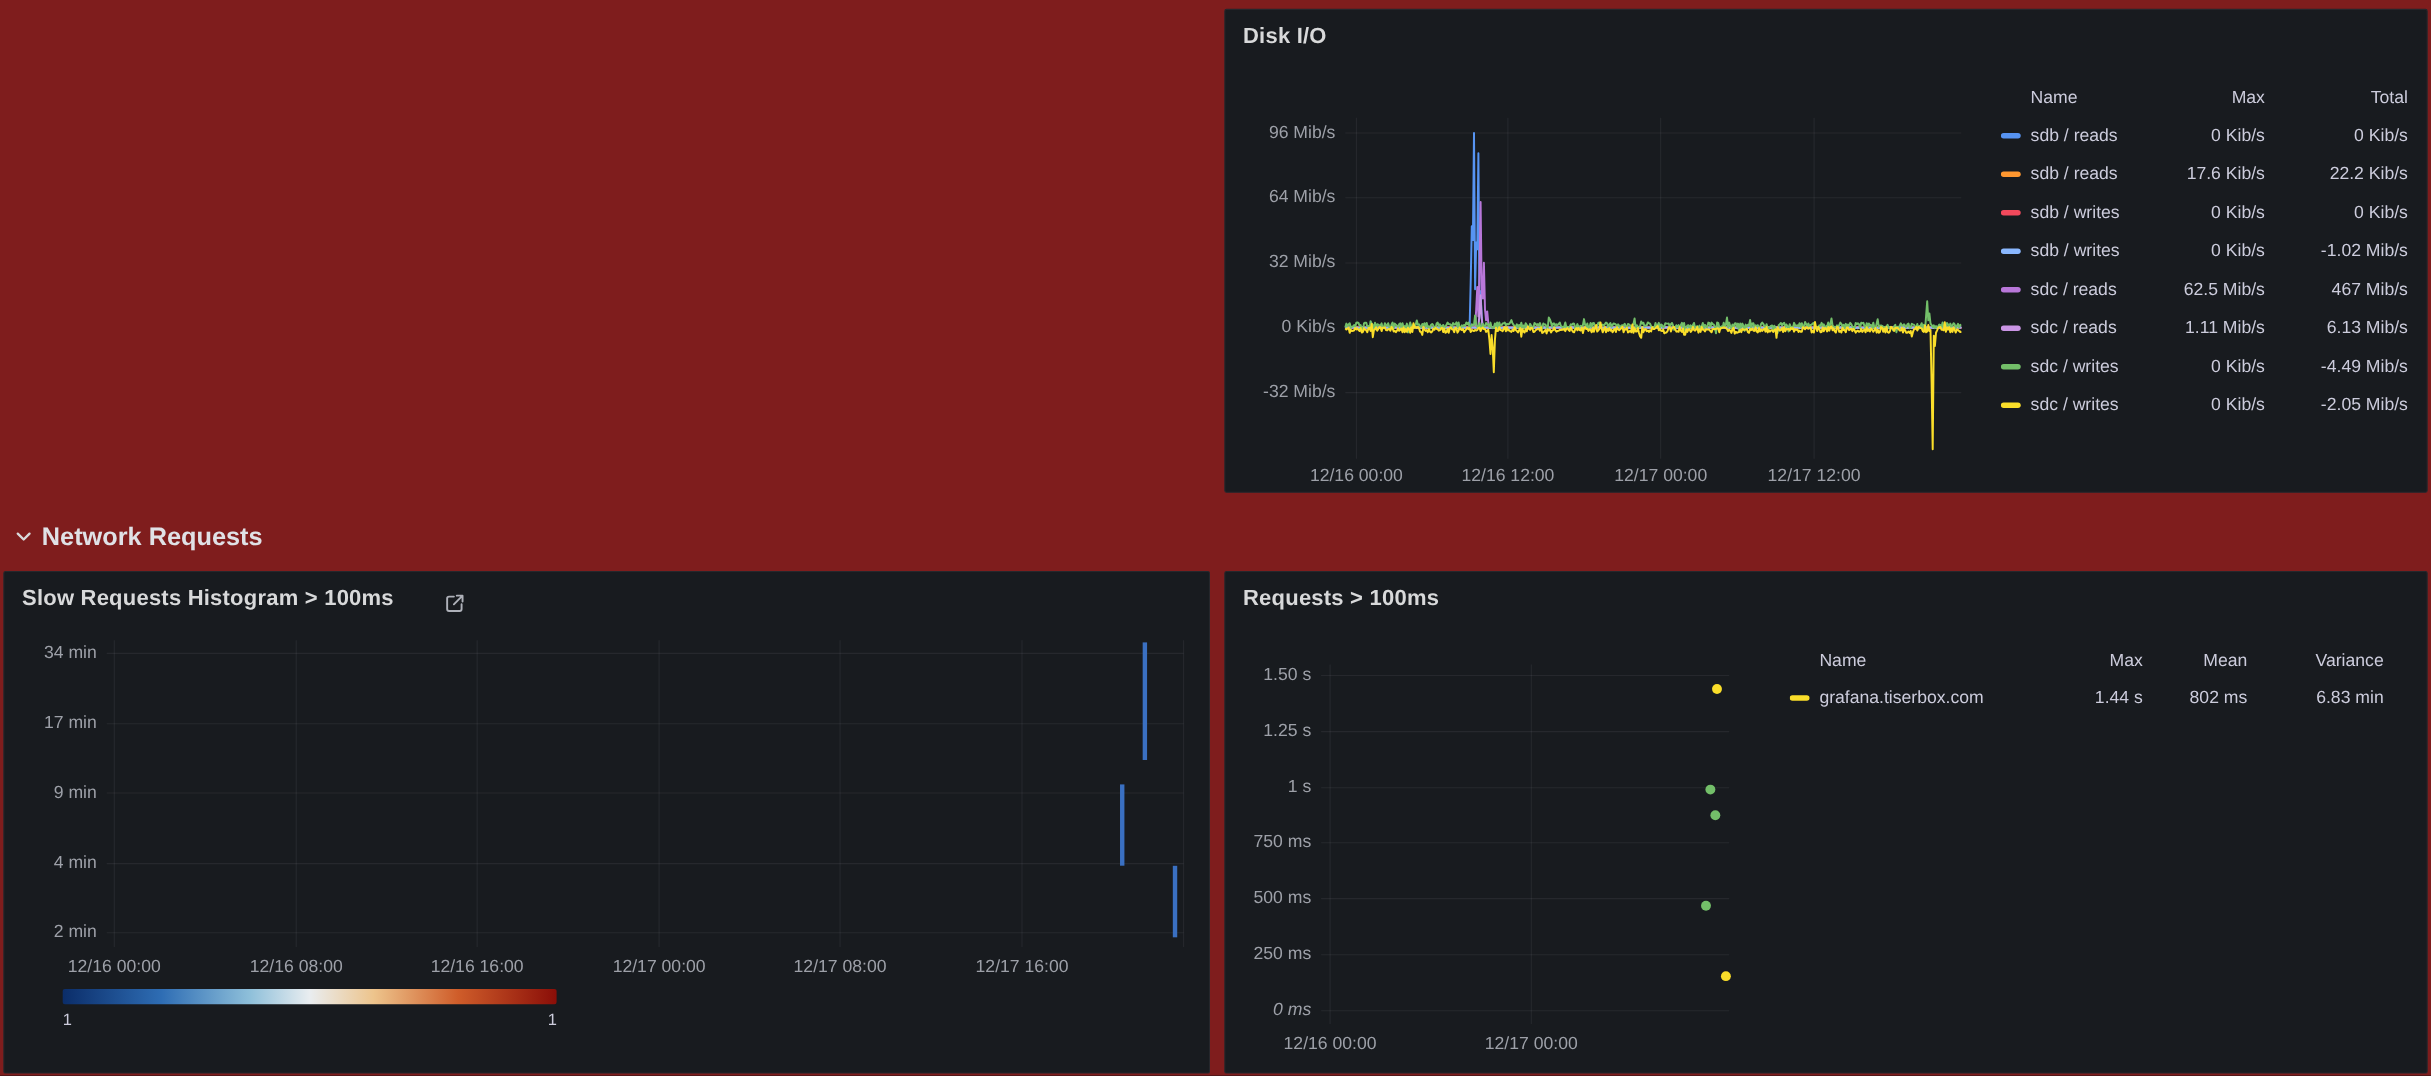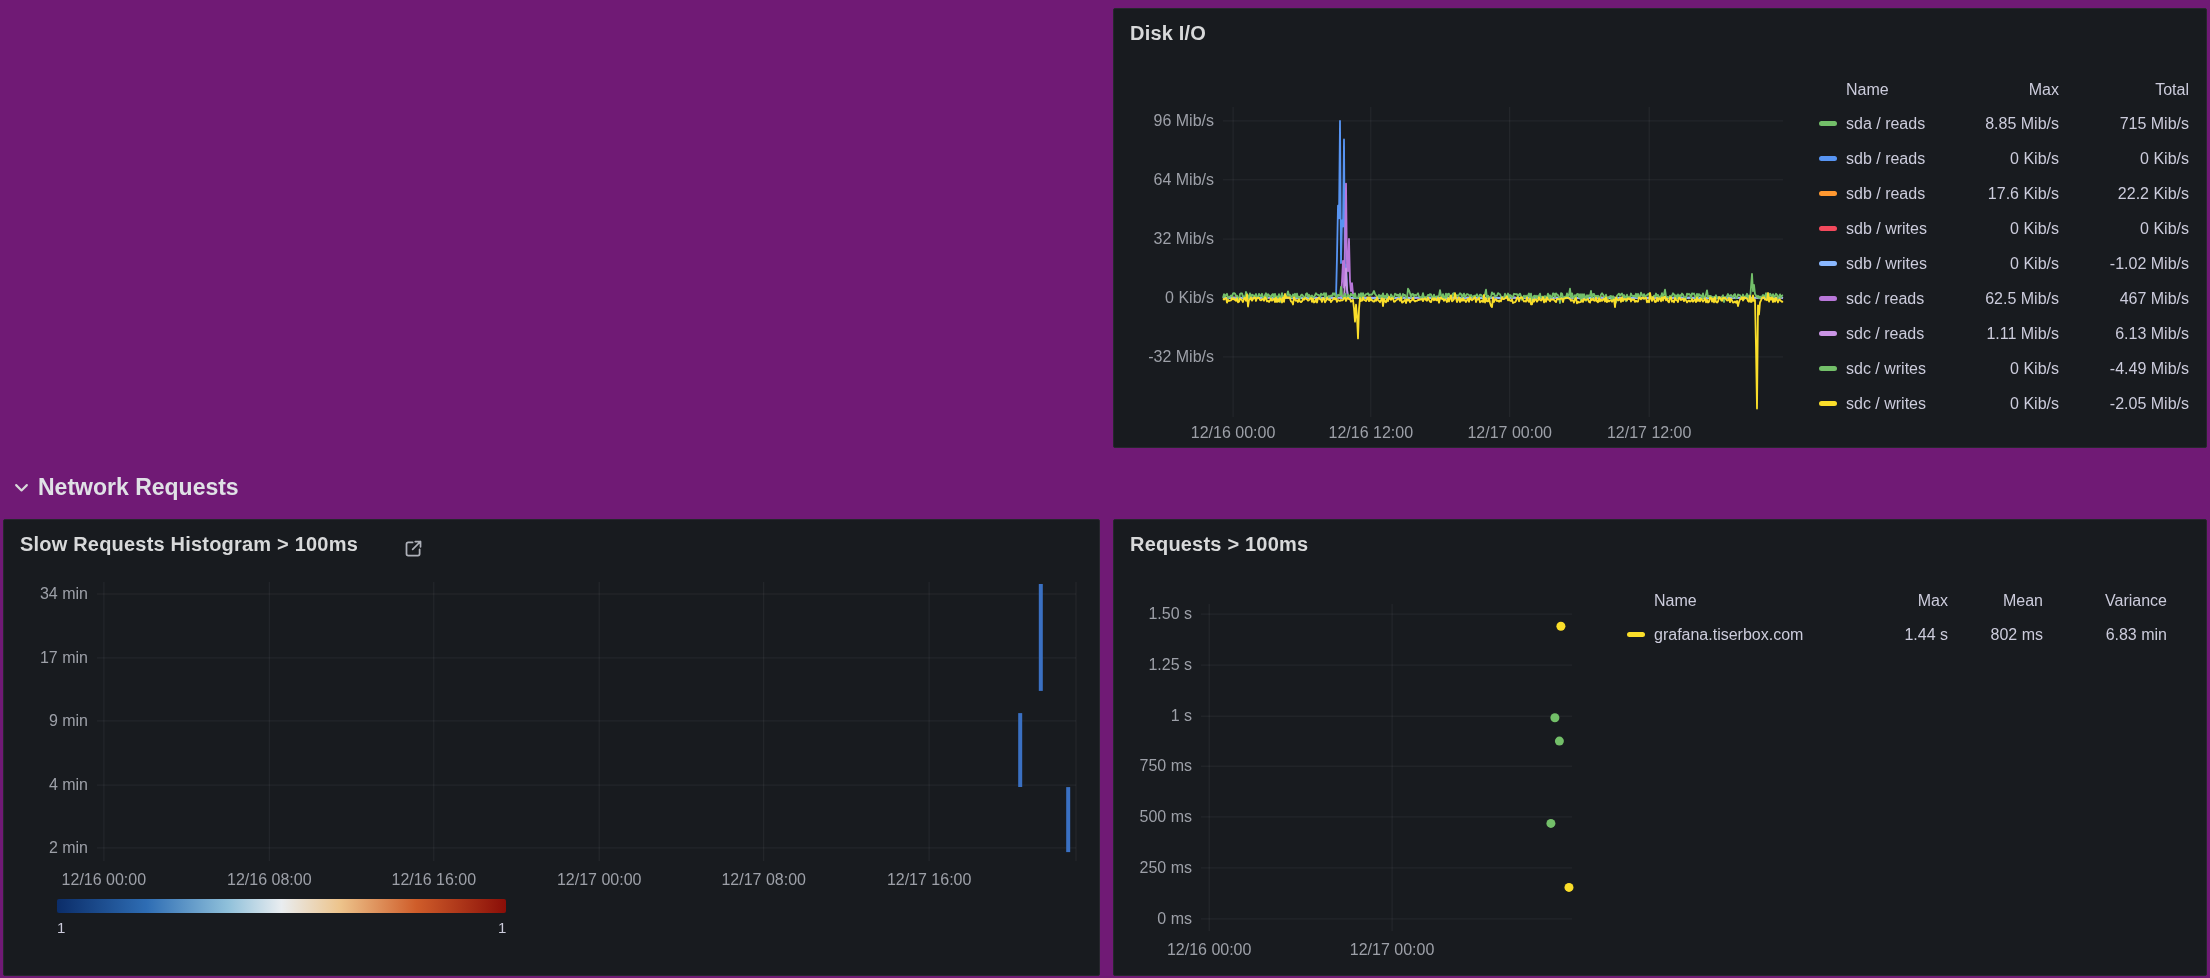--- a/index.html
+++ b/index.html
@@ -2,21 +2,21 @@
 <html><head>
 <meta charset="utf-8">
 <style>
   * { box-sizing: border-box; margin: 0; padding: 0; }
   html, body { background: #111217; }
   body {
     width: 2210px; height: 978px; overflow: hidden;
     font-family: "Liberation Sans", sans-serif;
     -webkit-font-smoothing: antialiased;
   }
-  .page { position: relative; width: 2210px; height: 978px; background: #701a75; }
+  .page { position: relative; width: 2210px; height: 978px; background: #7f1d1d; }
   .panel {
     position: absolute; background: #181b1f;
     border: 1px solid #25272c; border-radius: 2px; overflow: hidden;
   }
   .panel-title {
     position: absolute; left: 16px; top: 13px;
     font-size: 20px; font-weight: 600; color: #d8d9da; letter-spacing: .2px;
     white-space: nowrap; cursor: pointer;
   }
   .tick { position: absolute; font-size: 16px; color: #9da0a8; white-space: nowrap; }
@@ -82,28 +82,20 @@
         <path d="M0,190.9L1,190.7L2,191.0L3,190.7L4,190.7L5,190.9L6,190.9L7,191.0L8,190.9L9,190.8L10,191.0L11,190.9L12,190.7L13,191.0L14,191.0L15,190.8L16,190.8L17,191.1L18,191.1L19,190.9L20,190.9L21,191.0L22,190.9L23,190.7L24,191.0L25,190.8L26,190.9L27,190.9L28,190.9L29,190.9L30,190.9L31,191.0L32,190.7L33,190.9L34,190.9L35,190.9L36,190.9L37,191.0L38,190.8L39,191.1L40,190.9L41,190.9L42,190.7L43,190.9L44,190.9L45,191.1L46,191.1L47,190.7L48,191.0L49,190.7L50,190.8L51,191.0L52,190.8L53,191.1L54,191.2L55,190.9L56,190.9L57,190.8L58,190.9L59,190.7L60,190.9L61,191.0L62,190.8L63,190.7L64,191.0L65,190.9L66,190.9L67,190.6L68,190.9L69,191.0L70,190.9L71,191.0L72,190.8L73,190.9L74,190.9L75,190.8L76,190.7L77,190.7L78,191.0L79,190.9L80,190.7L81,190.8L82,191.0L83,190.9L84,190.7L85,190.8L86,191.0L87,191.1L88,190.9L89,190.9L90,191.0L91,191.0L92,190.9L93,190.9L94,190.8L95,190.8L96,190.7L97,190.8L98,190.9L99,190.9L100,190.9L101,190.8L102,191.0L103,191.0L104,190.9L105,191.0L106,191.0L107,190.9L108,191.0L109,190.8L110,190.9L111,190.8L112,190.7L113,190.7L114,190.8L115,190.9L116,191.0L117,190.8L118,191.0L119,190.7L120,190.9L121,190.9L122,190.9L123,191.1L124,190.9L125,190.9L126,191.1L127,190.9L128,191.0L129,191.0L130,191.0L131,190.8L132,191.2L133,190.8L134,190.9L135,190.8L136,191.0L137,190.8L138,191.1L139,190.8L140,190.8L141,191.0L142,190.8L143,191.0L144,190.9L145,190.8L146,190.9L147,190.7L148,190.9L149,190.7L150,191.0L151,191.1L152,190.7L153,190.9L154,190.8L155,190.7L156,190.7L157,190.9L158,190.8L159,191.0L160,190.9L161,191.0L162,190.8L163,190.9L164,190.8L165,191.2L166,190.9L167,190.8L168,190.8L169,191.1L170,191.0L171,191.0L172,191.0L173,190.9L174,191.0L175,190.8L176,190.9L177,190.8L178,190.9L179,191.0L180,190.8L181,190.7L182,190.9L183,191.0L184,190.9L185,190.7L186,191.0L187,190.8L188,190.9L189,191.1L190,190.8L191,190.8L192,190.8L193,190.7L194,190.8L195,191.0L196,191.0L197,190.9L198,190.9L199,190.8L200,190.5L201,190.9L202,191.0L203,190.8L204,190.9L205,191.0L206,191.0L207,190.8L208,190.8L209,191.0L210,190.8L211,190.9L212,190.8L213,191.0L214,190.7L215,190.8L216,190.7L217,191.0L218,190.9L219,190.8L220,191.0L221,191.0L222,190.8L223,191.0L224,190.7L225,191.0L226,190.7L227,190.8L228,190.7L229,190.9L230,190.8L231,190.8L232,191.0L233,190.7L234,190.7L235,191.0L236,190.9L237,190.9L238,191.1L239,190.8L240,191.1L241,190.7L242,190.8L243,190.8L244,190.9L245,190.7L246,191.0L247,191.0L248,190.8L249,190.9L250,190.9L251,190.8L252,190.8L253,191.0L254,190.8L255,190.9L256,191.0L257,190.7L258,190.9L259,191.0L260,191.0L261,190.7L262,190.7L263,190.8L264,190.8L265,190.9L266,190.7L267,191.1L268,190.9L269,190.9L270,191.1L271,191.0L272,190.8L273,190.7L274,191.0L275,191.0L276,190.8L277,191.0L278,190.7L279,191.0L280,190.7L281,190.8L282,190.7L283,190.8L284,190.7L285,191.0L286,190.9L287,190.8L288,191.0L289,190.9L290,190.8L291,191.1L292,190.7L293,190.9L294,190.9L295,191.0L296,191.0L297,190.9L298,191.1L299,190.9L300,191.0L301,190.7L302,190.8L303,191.0L304,191.0L305,190.7L306,190.9L307,190.5L308,190.9L309,191.0L310,190.8L311,191.1L312,191.0L313,190.8L314,190.9L315,191.0L316,191.0L317,190.7L318,191.0L319,191.0L320,190.7L321,190.5L322,190.9L323,190.4L324,191.0L325,191.0L326,190.8L327,190.6L328,191.0L329,191.0L330,190.8L331,191.0L332,191.1L333,190.8L334,190.8L335,191.0L336,191.0L337,190.7L338,190.7L339,190.8L340,190.9L341,191.0L342,190.8L343,190.9L344,190.8L345,190.9L346,190.9L347,190.8L348,190.9L349,191.0L350,190.7L351,191.2L352,190.8L353,190.8L354,190.8L355,191.0L356,191.0L357,190.8L358,191.0L359,190.7L360,190.8L361,190.9L362,191.0L363,190.9L364,190.9L365,190.8L366,191.0L367,190.8L368,190.8L369,190.8L370,190.9L371,190.9L372,190.8L373,190.8L374,190.8L375,190.8L376,190.8L377,190.9L378,190.7L379,190.9L380,191.1L381,191.1L382,190.9L383,190.8L384,190.9L385,191.0L386,190.7L387,191.0L388,191.0L389,190.9L390,191.0L391,190.9L392,191.0L393,190.9L394,190.9L395,191.0L396,190.8L397,190.8L398,191.0L399,190.7L400,190.8L401,190.8L402,190.8L403,190.8L404,190.8L405,190.7L406,191.0L407,190.8L408,190.8L409,190.9L410,190.8L411,190.8L412,190.9L413,190.8L414,190.8L415,191.0L416,190.9L417,191.1L418,190.9L419,190.9L420,190.9L421,190.8L422,190.7L423,190.9L424,190.8L425,190.9L426,190.8L427,191.0L428,191.0L429,190.9L430,191.0L431,191.0L432,190.9L433,190.8L434,190.8L435,191.0L436,190.8L437,190.8L438,190.8L439,191.0L440,191.0L441,191.0L442,190.9L443,191.4L444,190.7L445,190.9L446,190.7L447,191.0L448,190.7L449,190.9L450,190.9L451,190.8L452,191.1L453,190.8L454,190.8L455,190.5L456,190.9L457,191.1L458,190.9L459,191.0L460,190.8L461,190.8L462,191.0L463,190.9L464,191.2L465,190.8L466,190.9L467,190.8L468,190.8L469,191.0L470,190.7L471,190.7L472,190.9L473,191.2L474,190.9L475,190.8L476,190.9L477,190.6L478,191.0L479,190.8L480,190.7L481,190.9L482,191.0L483,190.8L484,190.8L485,190.8L486,191.0L487,191.0L488,190.9L489,191.0L490,190.8L491,190.7L492,190.8L493,190.7L494,190.8L495,190.8L496,191.2L497,190.8L498,190.9L499,191.0L500,191.0L501,191.0L502,190.8L503,190.8L504,191.0L505,191.0L506,190.7L507,191.1L508,190.7L509,190.9L510,190.9L511,191.0L512,190.9L513,190.9L514,190.8L515,190.7L516,190.8L517,190.7L518,191.1L519,190.9L520,191.0L521,190.7L522,190.9L523,190.9L524,191.0L525,191.1L526,191.0L527,190.9L528,190.9L529,190.8L530,190.7L531,190.9L532,190.7L533,191.2L534,190.7L535,191.0L536,190.8L537,191.0L538,190.7L539,190.8L540,190.9L541,190.8L542,190.7L543,191.0L544,190.7L545,190.9L546,190.7L547,191.0L548,191.2L549,190.8L550,190.7L551,191.0L552,190.8L553,190.7L554,190.8L555,190.9L556,190.8L557,191.0L558,190.9L559,191.0L560,190.9" fill="none" stroke="#F2495C" stroke-width="1.8" stroke-linejoin="round"></path>
         <path d="M0,190.9L1,190.7L2,190.9L3,191.0L4,190.8L5,190.7L6,190.9L7,190.8L8,190.8L9,190.9L10,190.7L11,190.9L12,191.1L13,190.9L14,191.0L15,190.8L16,191.0L17,191.0L18,190.9L19,190.9L20,191.1L21,190.8L22,190.8L23,190.8L24,190.8L25,191.0L26,191.0L27,190.9L28,190.8L29,191.0L30,190.9L31,191.0L32,190.8L33,190.7L34,191.0L35,190.7L36,191.0L37,190.8L38,191.0L39,190.7L40,191.0L41,191.0L42,190.8L43,191.0L44,190.8L45,190.7L46,190.7L47,190.7L48,190.9L49,190.9L50,191.0L51,190.9L52,191.0L53,190.8L54,191.0L55,191.1L56,191.3L57,191.0L58,190.8L59,191.0L60,190.9L61,191.0L62,191.0L63,190.8L64,190.7L65,190.8L66,190.7L67,190.9L68,191.0L69,191.0L70,190.9L71,190.9L72,190.7L73,190.9L74,191.0L75,190.9L76,190.9L77,191.0L78,190.8L79,191.0L80,190.9L81,191.1L82,190.8L83,190.9L84,191.0L85,190.8L86,191.1L87,190.9L88,191.1L89,190.9L90,190.7L91,191.0L92,191.0L93,191.2L94,190.9L95,191.0L96,190.8L97,190.7L98,191.0L99,190.8L100,191.0L101,190.8L102,190.9L103,190.8L104,191.0L105,190.9L106,191.0L107,190.9L108,190.8L109,191.0L110,190.9L111,190.9L112,190.9L113,191.0L114,191.0L115,190.7L116,190.7L117,190.7L118,191.0L119,191.0L120,190.8L121,190.8L122,190.9L123,190.9L124,190.8L125,190.9L126,190.9L127,190.8L128,190.9L129,190.9L130,191.0L131,190.9L132,190.9L133,190.9L134,190.8L135,190.9L136,190.9L137,191.0L138,190.9L139,190.7L140,190.8L141,190.8L142,191.3L143,190.9L144,191.0L145,190.8L146,191.0L147,191.0L148,190.7L149,191.0L150,190.9L151,191.0L152,190.9L153,190.9L154,190.8L155,190.8L156,191.0L157,190.8L158,190.7L159,190.9L160,190.8L161,190.9L162,190.8L163,191.1L164,191.0L165,191.0L166,191.0L167,190.9L168,191.0L169,191.3L170,190.9L171,191.0L172,191.0L173,190.9L174,190.9L175,191.1L176,191.0L177,191.1L178,190.8L179,190.7L180,191.0L181,190.7L182,191.0L183,190.9L184,191.0L185,190.9L186,191.1L187,190.8L188,190.8L189,190.7L190,190.8L191,190.8L192,190.8L193,190.8L194,190.7L195,190.7L196,190.9L197,190.8L198,190.8L199,190.8L200,190.8L201,190.8L202,190.8L203,190.8L204,191.0L205,190.8L206,190.5L207,190.9L208,191.0L209,191.0L210,190.9L211,190.7L212,191.0L213,191.0L214,190.9L215,191.0L216,191.0L217,190.7L218,190.9L219,191.0L220,190.7L221,190.8L222,190.7L223,191.0L224,190.8L225,191.0L226,190.8L227,190.8L228,190.7L229,190.7L230,190.8L231,191.0L232,191.0L233,190.8L234,191.1L235,191.0L236,190.7L237,190.8L238,191.0L239,191.1L240,190.8L241,191.0L242,191.0L243,190.9L244,190.8L245,191.0L246,190.7L247,191.0L248,190.9L249,190.8L250,190.5L251,190.7L252,190.6L253,191.1L254,190.8L255,190.7L256,190.7L257,191.0L258,191.0L259,190.9L260,191.0L261,191.1L262,191.0L263,190.9L264,190.8L265,191.0L266,190.9L267,190.9L268,190.8L269,190.9L270,190.7L271,190.7L272,190.8L273,190.8L274,190.8L275,191.0L276,190.8L277,191.0L278,190.9L279,191.0L280,190.7L281,190.7L282,190.7L283,191.1L284,190.9L285,190.9L286,190.7L287,191.0L288,190.7L289,191.0L290,190.8L291,190.8L292,190.6L293,190.8L294,191.0L295,190.8L296,190.9L297,190.9L298,190.7L299,190.9L300,190.8L301,191.0L302,190.9L303,190.9L304,190.7L305,190.9L306,190.9L307,190.7L308,190.9L309,190.8L310,190.9L311,190.8L312,190.9L313,190.9L314,190.8L315,191.0L316,190.7L317,191.0L318,190.8L319,190.8L320,191.0L321,190.9L322,190.7L323,190.8L324,190.9L325,190.9L326,190.9L327,190.8L328,190.8L329,191.1L330,190.9L331,191.0L332,190.5L333,190.8L334,190.7L335,191.3L336,190.9L337,191.0L338,191.0L339,190.8L340,190.9L341,190.7L342,191.0L343,191.0L344,190.8L345,191.0L346,190.9L347,190.7L348,191.0L349,190.7L350,190.9L351,190.8L352,191.0L353,191.0L354,190.9L355,191.0L356,190.7L357,191.0L358,190.9L359,191.0L360,190.7L361,191.1L362,191.1L363,190.8L364,190.7L365,191.0L366,191.0L367,190.9L368,191.0L369,191.0L370,191.0L371,190.5L372,191.0L373,191.0L374,190.9L375,190.8L376,191.0L377,190.7L378,190.7L379,191.0L380,190.9L381,190.8L382,190.9L383,190.8L384,190.8L385,191.0L386,191.0L387,191.0L388,190.9L389,190.8L390,190.8L391,190.8L392,190.8L393,190.9L394,190.9L395,191.0L396,190.7L397,190.8L398,190.9L399,190.8L400,190.6L401,190.9L402,190.9L403,190.8L404,190.9L405,190.8L406,191.0L407,190.9L408,191.0L409,190.8L410,191.0L411,190.8L412,190.9L413,191.1L414,191.0L415,190.6L416,190.9L417,191.0L418,191.0L419,191.3L420,190.9L421,190.7L422,190.9L423,191.0L424,191.0L425,191.0L426,190.9L427,190.9L428,191.0L429,190.9L430,190.8L431,191.0L432,190.9L433,190.8L434,190.8L435,190.8L436,191.4L437,190.7L438,191.0L439,190.8L440,190.8L441,190.9L442,191.0L443,190.9L444,190.8L445,190.7L446,191.0L447,190.7L448,191.0L449,191.0L450,190.8L451,190.5L452,191.0L453,190.8L454,190.8L455,191.0L456,190.9L457,190.8L458,190.7L459,190.6L460,190.8L461,190.8L462,190.8L463,190.9L464,191.2L465,191.0L466,190.7L467,190.9L468,190.7L469,190.9L470,190.9L471,191.0L472,190.9L473,190.6L474,191.0L475,191.3L476,190.9L477,191.0L478,190.9L479,191.0L480,190.7L481,190.8L482,191.0L483,190.8L484,191.1L485,190.9L486,191.0L487,190.9L488,191.0L489,190.7L490,190.7L491,191.0L492,190.7L493,190.7L494,190.8L495,191.0L496,190.7L497,190.9L498,191.0L499,190.7L500,191.0L501,190.9L502,191.1L503,190.9L504,191.0L505,190.7L506,190.9L507,190.4L508,190.9L509,190.8L510,191.0L511,190.9L512,190.7L513,190.9L514,191.0L515,190.9L516,190.9L517,190.8L518,191.0L519,190.8L520,191.0L521,191.0L522,190.9L523,191.2L524,190.9L525,191.0L526,190.7L527,191.0L528,190.9L529,191.0L530,191.0L531,191.0L532,190.9L533,190.8L534,190.9L535,190.9L536,190.6L537,191.0L538,191.0L539,190.8L540,191.0L541,191.1L542,191.2L543,190.8L544,190.7L545,190.8L546,190.8L547,190.8L548,191.0L549,191.0L550,190.8L551,190.9L552,190.7L553,190.9L554,190.9L555,190.8L556,190.8L557,190.7L558,190.7L559,190.8L560,191.1" fill="none" stroke="#8AB8FF" stroke-width="1.8" stroke-linejoin="round"></path>
         <path d="M0,190.8L1,187.2L2,189.7L3,187.9L4,186.8L5,191.1L6,190.0L7,189.7L8,188.5L9,190.0L10,186.4L11,186.2L12,186.6L13,189.2L14,188.6L15,192.1L16,192.9L17,186.9L18,186.3L19,186.3L20,189.9L21,189.4L22,191.5L23,185.0L24,187.2L25,188.5L26,191.1L27,186.3L28,192.6L29,187.7L30,188.1L31,189.0L32,189.0L33,187.0L34,190.9L35,191.1L36,186.8L37,188.6L38,189.2L39,186.8L40,190.6L41,191.4L42,188.2L43,186.2L44,191.6L45,187.2L46,188.3L47,188.9L48,190.9L49,187.7L50,187.0L51,190.9L52,186.8L53,190.8L54,189.4L55,190.7L56,187.2L57,195.2L58,189.6L59,186.2L60,189.9L61,189.2L62,188.1L63,191.2L64,188.1L65,184.3L66,188.3L67,187.8L68,189.9L69,190.4L70,187.5L71,188.5L72,186.8L73,190.2L74,186.7L75,190.6L76,189.6L77,191.5L78,188.2L79,187.5L80,188.8L81,191.2L82,191.2L83,187.0L84,186.2L85,189.8L86,187.8L87,191.4L88,189.1L89,188.4L90,190.3L91,190.1L92,188.3L93,186.2L94,187.6L95,187.8L96,188.2L97,191.3L98,186.7L99,187.9L100,187.9L101,186.1L102,190.5L103,186.1L104,191.1L105,190.7L106,188.8L107,189.8L108,188.4L109,189.1L110,186.2L111,187.7L112,186.2L113,190.5L114,190.5L115,187.7L116,188.6L117,188.5L118,179.8L119,187.9L120,190.4L121,190.8L122,186.6L123,191.3L124,191.6L125,187.4L126,189.4L127,189.6L128,186.6L129,188.3L130,187.7L131,190.3L132,186.3L133,190.7L134,191.3L135,190.8L136,187.0L137,190.6L138,186.1L139,191.2L140,186.2L141,189.1L142,188.8L143,187.1L144,186.9L145,186.2L146,188.7L147,187.5L148,187.9L149,187.4L150,186.0L151,184.0L152,186.9L153,188.3L154,189.8L155,190.0L156,187.8L157,190.9L158,188.4L159,191.2L160,186.3L161,190.9L162,188.9L163,191.3L164,186.8L165,188.4L166,191.1L167,190.7L168,187.4L169,189.1L170,190.3L171,190.7L172,186.7L173,187.3L174,188.8L175,187.6L176,189.5L177,186.7L178,190.3L179,191.6L180,187.0L181,188.1L182,188.0L183,190.5L184,191.6L185,181.7L186,183.4L187,186.2L188,190.0L189,187.1L190,187.0L191,189.5L192,187.8L193,188.6L194,187.5L195,186.3L196,189.5L197,190.0L198,190.9L199,189.8L200,186.2L201,190.8L202,190.1L203,190.5L204,190.0L205,187.9L206,188.4L207,187.1L208,187.3L209,191.6L210,190.1L211,187.6L212,190.3L213,189.9L214,189.1L215,190.0L216,188.6L217,183.1L218,188.3L219,190.0L220,187.1L221,191.5L222,190.2L223,186.6L224,190.5L225,186.8L226,186.7L227,190.3L228,190.0L229,189.6L230,186.5L231,186.1L232,190.6L233,188.6L234,188.1L235,189.1L236,187.7L237,186.2L238,186.9L239,190.4L240,188.1L241,186.6L242,190.0L243,188.4L244,187.0L245,187.4L246,188.1L247,190.0L248,187.9L249,189.3L250,190.6L251,188.8L252,188.6L253,189.0L254,187.3L255,189.5L256,191.1L257,187.6L258,187.9L259,188.9L260,190.4L261,189.3L262,187.3L263,182.6L264,191.5L265,188.6L266,190.1L267,190.8L268,189.4L269,185.3L270,187.2L271,186.4L272,189.6L273,188.9L274,188.7L275,186.1L276,186.8L277,187.3L278,189.6L279,190.4L280,190.9L281,191.1L282,186.6L283,190.9L284,188.7L285,186.5L286,191.2L287,188.0L288,188.5L289,190.7L290,189.6L291,186.8L292,187.2L293,187.2L294,187.1L295,190.5L296,187.7L297,186.6L298,189.1L299,192.9L300,191.1L301,188.6L302,190.4L303,188.6L304,190.7L305,188.6L306,186.5L307,190.5L308,186.6L309,193.8L310,190.9L311,188.8L312,188.6L313,191.6L314,188.8L315,190.8L316,188.6L317,186.6L318,190.9L319,190.1L320,189.5L321,191.4L322,189.0L323,190.9L324,189.9L325,186.6L326,191.2L327,188.3L328,190.0L329,190.8L330,186.3L331,186.6L332,190.3L333,186.3L334,187.6L335,188.1L336,190.1L337,196.0L338,186.2L339,186.5L340,190.5L341,191.1L342,189.6L343,191.2L344,186.4L345,190.0L346,188.0L347,181.7L348,190.7L349,186.3L350,189.8L351,191.5L352,188.1L353,190.6L354,187.1L355,186.9L356,190.2L357,187.2L358,194.4L359,187.1L360,190.6L361,187.2L362,189.3L363,193.8L364,188.1L365,190.2L366,188.2L367,189.1L368,183.9L369,191.3L370,187.1L371,186.8L372,190.8L373,188.7L374,189.5L375,188.6L376,190.7L377,190.7L378,187.5L379,186.3L380,187.5L381,189.6L382,190.9L383,187.7L384,191.2L385,191.4L386,190.0L387,189.3L388,188.9L389,193.5L390,189.1L391,191.1L392,195.7L393,195.7L394,188.6L395,187.7L396,186.6L397,188.8L398,187.2L399,186.5L400,190.3L401,188.0L402,189.4L403,194.3L404,187.7L405,190.7L406,190.1L407,190.6L408,186.5L409,188.8L410,189.3L411,188.7L412,189.7L413,186.8L414,190.3L415,186.8L416,189.8L417,190.3L418,185.7L419,187.9L420,189.3L421,187.1L422,190.5L423,188.5L424,188.2L425,187.0L426,186.6L427,190.4L428,191.4L429,190.0L430,190.7L431,188.7L432,189.5L433,186.5L434,188.9L435,187.9L436,190.8L437,189.6L438,189.8L439,186.2L440,190.3L441,187.4L442,182.6L443,189.3L444,189.8L445,190.5L446,190.6L447,188.8L448,190.8L449,188.5L450,186.3L451,187.4L452,190.1L453,188.3L454,191.4L455,187.4L456,190.9L457,188.1L458,189.1L459,186.5L460,187.6L461,190.0L462,190.5L463,191.2L464,186.7L465,187.7L466,186.8L467,187.7L468,191.1L469,186.4L470,186.8L471,186.5L472,189.5L473,191.2L474,186.8L475,190.4L476,187.0L477,188.6L478,188.5L479,191.1L480,186.4L481,190.9L482,191.3L483,187.4L484,183.3L485,190.1L486,189.0L487,188.8L488,189.2L489,190.0L490,191.3L491,190.0L492,190.1L493,188.3L494,191.2L495,190.8L496,190.0L497,191.4L498,193.3L499,189.7L500,188.3L501,195.0L502,190.1L503,191.3L504,189.0L505,187.0L506,189.2L507,188.7L508,187.9L509,189.3L510,190.5L511,187.8L512,187.1L513,191.3L514,190.8L515,187.4L516,188.1L517,188.2L518,189.8L519,191.6L520,187.5L521,192.3L522,189.3L523,189.2L524,186.8L525,191.6L526,188.3L527,193.8L528,180.1L529,166.9L530,184.2L531,178.0L532,187.1L533,188.6L534,190.4L535,188.7L536,191.3L537,189.5L538,191.0L539,189.6L540,188.0L541,188.6L542,190.1L543,186.2L544,191.5L545,190.8L546,190.1L547,186.6L548,188.1L549,191.1L550,187.2L551,190.2L552,188.9L553,186.8L554,187.9L555,191.5L556,189.3L557,187.4L558,190.7L559,188.5L560,188.2" fill="none" stroke="#73BF69" stroke-width="1.8" stroke-linejoin="round"></path>
         <path d="M0,191.5L1,192.6L2,191.7L3,190.9L4,195.6L5,192.8L6,194.0L7,193.7L8,193.4L9,191.0L10,192.4L11,191.3L12,193.0L13,193.9L14,191.2L15,195.3L16,194.7L17,191.3L18,192.6L19,193.2L20,195.0L21,191.4L22,190.9L23,193.8L24,187.5L25,199.5L26,193.1L27,192.2L28,190.5L29,193.7L30,192.1L31,190.5L32,190.4L33,194.0L34,191.0L35,191.0L36,190.7L37,193.0L38,193.4L39,192.3L40,192.0L41,193.7L42,190.2L43,191.6L44,194.4L45,193.8L46,195.0L47,193.6L48,191.5L49,193.7L50,192.8L51,191.6L52,195.1L53,190.6L54,195.0L55,192.2L56,194.6L57,191.0L58,192.1L59,195.5L60,190.4L61,194.8L62,186.8L63,191.0L64,190.2L65,191.1L66,190.2L67,191.4L68,194.5L69,195.0L70,197.5L71,190.2L72,192.7L73,193.8L74,193.1L75,195.0L76,192.2L77,194.5L78,195.2L79,194.4L80,191.8L81,192.8L82,190.9L83,191.9L84,192.3L85,193.6L86,193.1L87,191.5L88,190.9L89,194.9L90,191.6L91,195.5L92,195.0L93,191.8L94,195.5L95,191.2L96,190.7L97,192.3L98,192.5L99,195.0L100,191.2L101,191.4L102,195.4L103,193.6L104,190.7L105,192.5L106,193.0L107,192.1L108,195.1L109,193.6L110,192.5L111,191.1L112,192.3L113,191.3L114,194.9L115,193.0L116,193.5L117,194.0L118,192.9L119,193.5L120,192.9L121,191.2L122,190.8L123,194.0L124,191.7L125,190.7L126,192.2L127,192.1L128,194.7L129,193.9L130,192.8L131,201.7L132,214.8L133,197.6L134,209.1L135,231.4L136,202.2L137,190.9L138,194.0L139,193.7L140,190.4L141,193.0L142,193.2L143,194.1L144,192.0L145,190.3L146,194.2L147,190.4L148,193.4L149,193.0L150,194.3L151,194.7L152,192.9L153,193.9L154,190.4L155,193.1L156,194.0L157,195.2L158,193.1L159,191.3L160,199.1L161,192.0L162,194.3L163,195.3L164,192.2L165,194.2L166,189.8L167,191.9L168,192.9L169,191.0L170,191.4L171,194.8L172,194.6L173,193.2L174,192.7L175,191.6L176,192.0L177,193.7L178,190.4L179,195.7L180,195.2L181,194.0L182,192.8L183,196.1L184,192.2L185,193.5L186,192.5L187,195.3L188,193.6L189,193.1L190,190.9L191,193.3L192,194.5L193,193.8L194,193.8L195,192.8L196,193.1L197,192.5L198,192.7L199,191.8L200,194.1L201,191.8L202,191.3L203,193.0L204,193.8L205,190.6L206,192.9L207,194.6L208,195.1L209,192.4L210,191.2L211,193.3L212,191.1L213,193.1L214,193.4L215,190.7L216,195.7L217,191.6L218,190.4L219,192.1L220,191.8L221,193.8L222,192.3L223,192.9L224,195.0L225,191.2L226,194.6L227,191.4L228,188.4L229,194.4L230,193.3L231,192.2L232,186.1L233,191.3L234,195.1L235,192.6L236,190.5L237,195.1L238,191.9L239,193.8L240,191.3L241,193.6L242,192.9L243,195.0L244,193.1L245,191.6L246,194.8L247,190.4L248,192.4L249,193.2L250,192.4L251,191.1L252,190.0L253,195.0L254,192.3L255,192.6L256,190.9L257,195.3L258,194.6L259,193.5L260,195.1L261,188.0L262,195.5L263,191.3L264,194.3L265,194.4L266,191.2L267,195.7L268,198.9L269,200.1L270,190.4L271,195.0L272,192.7L273,192.1L274,194.1L275,193.4L276,194.8L277,193.2L278,194.3L279,190.4L280,192.1L281,192.2L282,191.3L283,190.3L284,189.3L285,193.3L286,192.1L287,193.6L288,194.0L289,192.5L290,196.0L291,195.4L292,195.2L293,193.9L294,190.7L295,190.5L296,194.4L297,191.5L298,190.4L299,190.3L300,192.6L301,194.5L302,194.2L303,194.6L304,190.3L305,193.6L306,194.8L307,191.6L308,197.3L309,197.4L310,192.3L311,194.7L312,192.3L313,192.4L314,194.7L315,193.3L316,190.2L317,193.0L318,193.6L319,192.4L320,190.2L321,195.4L322,192.4L323,194.7L324,190.3L325,192.7L326,192.8L327,194.3L328,192.3L329,192.5L330,192.5L331,192.8L332,194.1L333,195.1L334,192.0L335,192.0L336,192.5L337,192.0L338,191.5L339,191.6L340,195.1L341,191.5L342,191.4L343,190.9L344,190.6L345,190.8L346,191.4L347,192.1L348,193.9L349,192.8L350,193.7L351,195.6L352,192.2L353,190.9L354,196.3L355,194.6L356,195.5L357,195.1L358,194.8L359,192.8L360,195.0L361,191.8L362,192.8L363,192.8L364,192.6L365,191.9L366,195.0L367,195.5L368,192.0L369,193.0L370,191.7L371,193.6L372,193.8L373,190.6L374,194.4L375,195.2L376,191.2L377,194.4L378,192.5L379,193.9L380,192.7L381,191.6L382,194.5L383,190.3L384,195.2L385,193.0L386,194.5L387,193.3L388,193.2L389,194.7L390,193.2L391,192.3L392,200.1L393,190.5L394,192.1L395,193.6L396,192.9L397,191.2L398,194.9L399,190.5L400,194.2L401,192.0L402,192.5L403,192.0L404,193.5L405,191.2L406,192.1L407,191.3L408,194.5L409,192.2L410,192.9L411,192.3L412,194.8L413,193.6L414,194.6L415,194.6L416,190.4L417,191.2L418,192.3L419,190.8L420,190.6L421,191.9L422,191.1L423,190.6L424,195.3L425,193.7L426,195.3L427,185.8L428,191.0L429,193.9L430,190.2L431,192.3L432,195.0L433,194.9L434,190.8L435,194.1L436,191.2L437,191.6L438,194.3L439,190.3L440,193.6L441,190.3L442,189.6L443,193.3L444,191.5L445,194.3L446,195.4L447,190.3L448,190.4L449,194.7L450,193.6L451,195.3L452,191.0L453,193.0L454,193.1L455,195.0L456,190.7L457,190.8L458,193.1L459,192.5L460,191.8L461,194.1L462,191.9L463,193.2L464,195.4L465,194.1L466,193.5L467,194.6L468,194.2L469,192.0L470,194.7L471,193.4L472,192.5L473,195.1L474,190.5L475,194.0L476,192.4L477,194.4L478,191.6L479,192.8L480,194.6L481,193.2L482,191.1L483,195.4L484,192.7L485,195.5L486,194.7L487,190.3L488,190.8L489,194.6L490,191.6L491,195.3L492,190.3L493,194.9L494,195.5L495,194.5L496,190.2L497,190.9L498,192.1L499,193.9L500,190.9L501,191.2L502,190.9L503,192.1L504,193.5L505,193.4L506,190.9L507,195.2L508,191.7L509,193.5L510,195.5L511,195.4L512,194.4L513,195.7L514,193.9L515,199.0L516,195.0L517,192.5L518,192.0L519,190.2L520,193.5L521,190.3L522,190.7L523,191.3L524,191.5L525,194.0L526,194.7L527,188.9L528,195.1L529,194.4L530,188.5L531,194.0L532,193.0L533,240.6L534,301.5L535,198.3L536,207.5L537,195.5L538,193.4L539,191.1L540,190.4L541,190.2L542,192.7L543,192.7L544,193.3L545,186.0L546,194.7L547,190.7L548,192.6L549,190.4L550,195.0L551,191.5L552,194.7L553,190.8L554,192.8L555,195.3L556,192.6L557,192.9L558,194.0L559,194.9L560,194.3" fill="none" stroke="#FADE2A" stroke-width="1.8" stroke-linejoin="round"></path>
       </svg>
       <div class="legend" style="left: 705px; top: 64px; width: 370px;">
         <div class="lg-row lg-head">
           <div class="lg-name lg-h">Name</div>
           <div class="lg-val lg-h" style="width: 115px;">Max</div>
           <div class="lg-val lg-h" style="width: 130px;">Total</div>
-        </div>
-        <div class="lg-row">
-          <div class="lg-name">
-            <span class="lg-swatch" style="background: rgb(115, 191, 105);"></span>
-            <span>sda / reads</span>
-          </div>
-          <div class="lg-val" style="width: 115px;">8.85 Mib/s</div>
-          <div class="lg-val" style="width: 130px;">715 Mib/s</div>
         </div>
         <div class="lg-row">
           <div class="lg-name">
             <span class="lg-swatch" style="background: rgb(87, 148, 242);"></span>
             <span>sdb / reads</span>
           </div>
           <div class="lg-val" style="width: 115px;">0 Kib/s</div>
           <div class="lg-val" style="width: 130px;">0 Kib/s</div>
         </div>
         <div class="lg-row">
@@ -211,21 +203,21 @@
     </section>
 
   <section class="panel" id="req-panel" style="left:1113px; top:519px; width:1094px; height:457px;">
     <h2 class="panel-title">Requests &gt; 100ms</h2>
   <div class="tick y-tick" style="left: 0px; width: 78px; top: 94.137px;">1.50 s</div>
       <div class="tick y-tick" style="left: 0px; width: 78px; top: 145.149px;">1.25 s</div>
       <div class="tick y-tick" style="left: 0px; width: 78px; top: 196.161px;">1 s</div>
       <div class="tick y-tick" style="left: 0px; width: 78px; top: 246.192px;">750 ms</div>
       <div class="tick y-tick" style="left: 0px; width: 78px; top: 296.877px;">500 ms</div>
       <div class="tick y-tick" style="left: 0px; width: 78px; top: 347.889px;">250 ms</div>
-      <div class="tick y-tick" style="left: 0px; width: 78px; top: 398.901px;">0 ms</div>
+      <div class="tick y-tick" style="left: 0px; width: 78px; top: 398.901px; font-style: italic;">0 ms</div>
       <div class="tick x-tick" style="left: 95.162px; top: 421px;">12/16 00:00</div>
       <div class="tick x-tick" style="left: 278.065px; top: 421px;">12/17 00:00</div>
       <svg class="chart" width="371" height="327" style="left:87px;top:84px">
         <line x1="0" y1="10.1" x2="371" y2="10.1" stroke="rgba(204,204,220,0.08)" stroke-width="1"></line>
         <line x1="0" y1="61.1" x2="371" y2="61.1" stroke="rgba(204,204,220,0.08)" stroke-width="1"></line>
         <line x1="0" y1="112.2" x2="371" y2="112.2" stroke="rgba(204,204,220,0.08)" stroke-width="1"></line>
         <line x1="0" y1="162.2" x2="371" y2="162.2" stroke="rgba(204,204,220,0.08)" stroke-width="1"></line>
         <line x1="0" y1="212.9" x2="371" y2="212.9" stroke="rgba(204,204,220,0.08)" stroke-width="1"></line>
         <line x1="0" y1="263.9" x2="371" y2="263.9" stroke="rgba(204,204,220,0.08)" stroke-width="1"></line>
         <line x1="0" y1="314.9" x2="371" y2="314.9" stroke="rgba(204,204,220,0.08)" stroke-width="1"></line>

